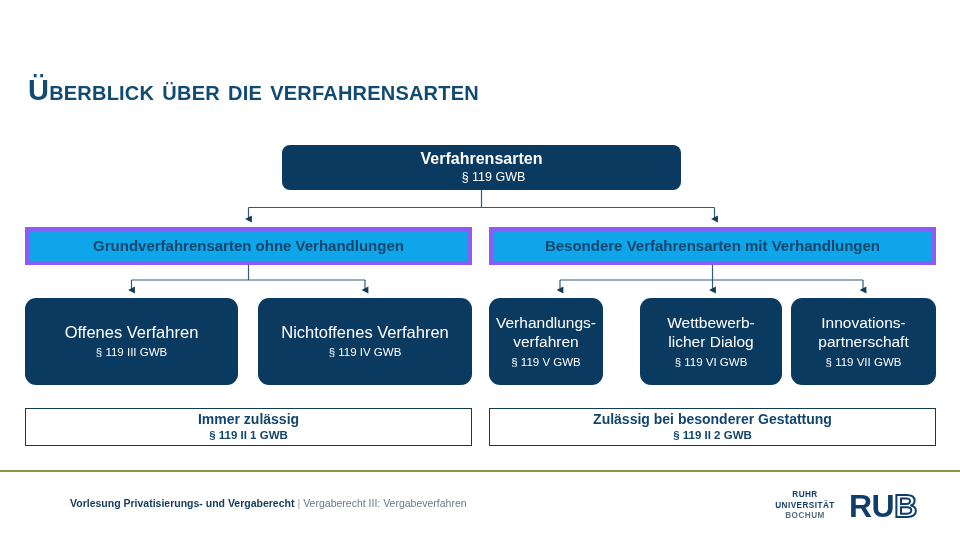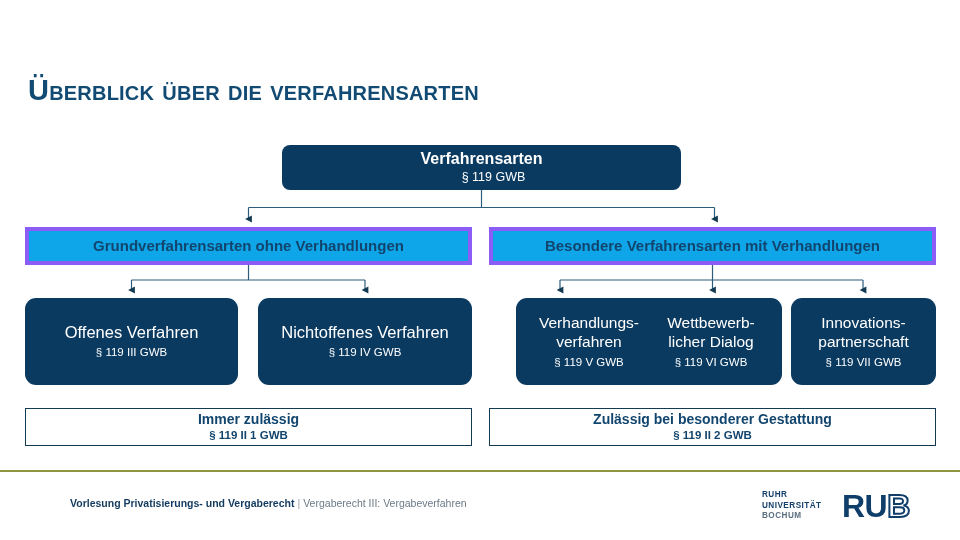--- a/index.html
+++ b/index.html
@@ -78,21 +78,21 @@
 
   #box-grund  { left: 25px;  top: 227px; width: 447px; height: 38px; }
   #box-besond { left: 489px; top: 227px; width: 447px; height: 38px; }
   .box-gray .b-title { font-size: 15px; font-weight: bold; }
 
   #box-offen  { left: 25px;  top: 298px; width: 213px; height: 87px; }
   #box-nicht  { left: 258px; top: 298px; width: 214px; height: 87px; }
   #box-offen .b-title, #box-nicht .b-title { font-size: 16.5px; font-weight: normal; }
   #box-offen .b-sub,   #box-nicht .b-sub   { font-size: 11.5px; margin-top: 4px; }
 
-  #box-verh   { left: 516px; top: 298px; width: 146px; height: 87px; }
+  #box-verh   { left: 489px; top: 298px; width: 114px; height: 87px; }
   #box-wett   { left: 640px; top: 298px; width: 142px; height: 87px; }
   #box-innov  { left: 791px; top: 298px; width: 145px; height: 87px; text-align: right; }
   #box-verh .b-title, #box-wett .b-title, #box-innov .b-title {
     font-size: 15.5px; font-weight: normal; line-height: 1.22;
   }
   #box-verh .b-sub, #box-wett .b-sub, #box-innov .b-sub {
     font-size: 11.5px; margin-top: 4px;
   }
 
   #box-immer  { left: 25px;  top: 408px; width: 447px; height: 38px; }
@@ -140,22 +140,23 @@
     width: 178px; height: 34px;
     display: flex;
     align-items: center;
   }
   #rub-wordmark {
     font-size: 8.2px;
     font-weight: bold;
     line-height: 1.28;
     color: #15406b;
     letter-spacing: 0.45px;
-    text-align: left;
+    text-align: center;
     width: 72px;
+    margin-left: 7px;
   }
   #rub-wordmark .w3 { color: #5b6f80; font-weight: bold; }
   #rub-mark {
     margin-left: 8px;
     font-size: 32px;
     font-weight: bold;
     line-height: 1;
     letter-spacing: -0.5px;
   }
   #rub-mark .ru { color: #0f3e6b; }

